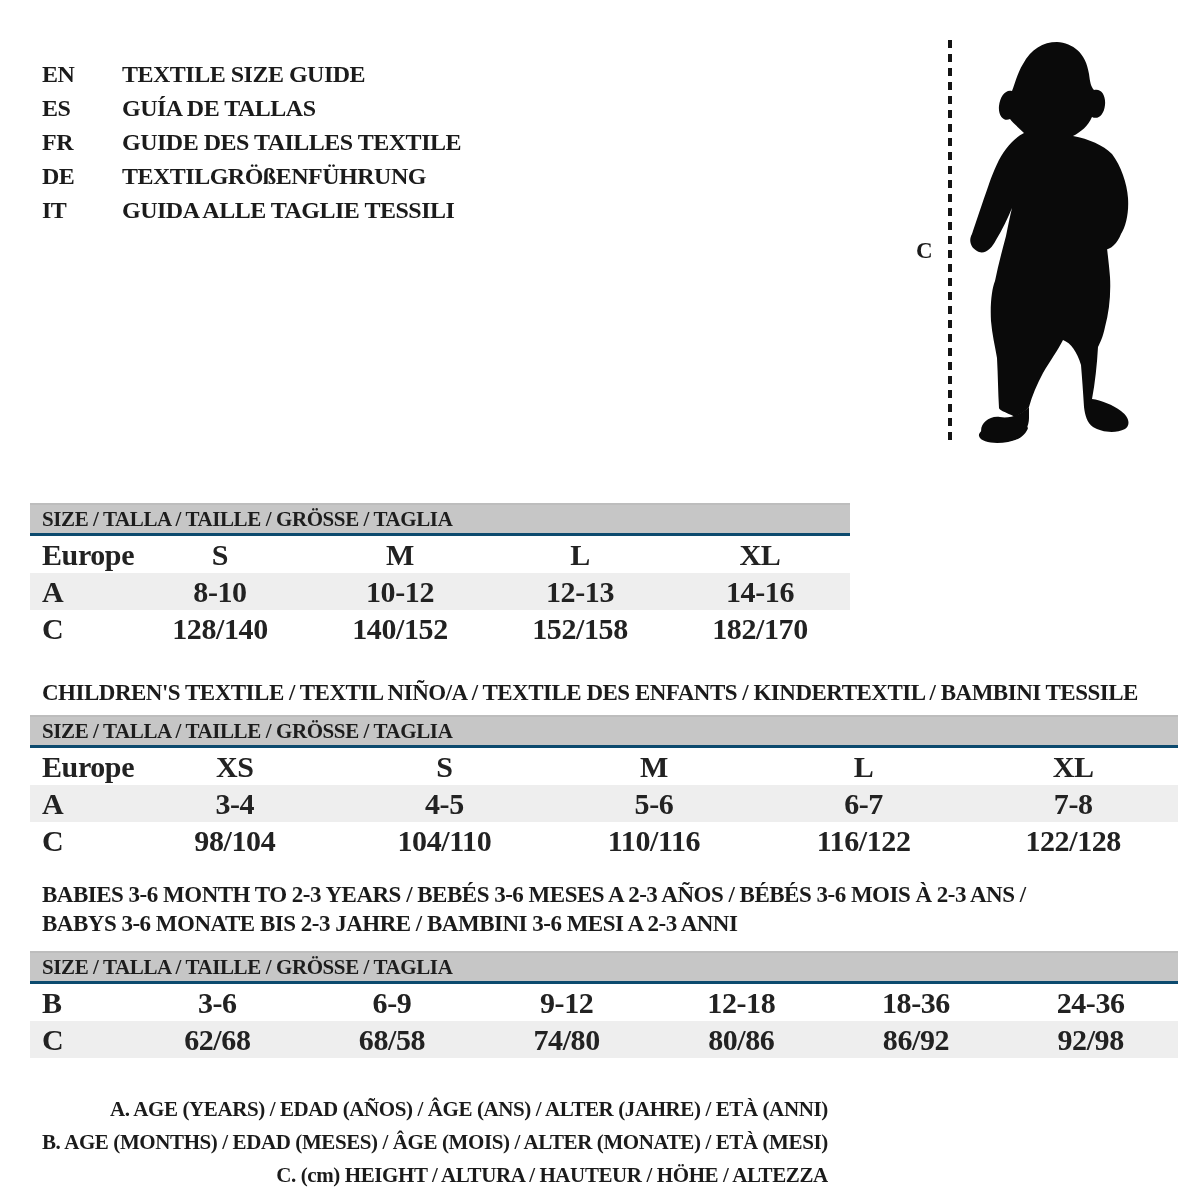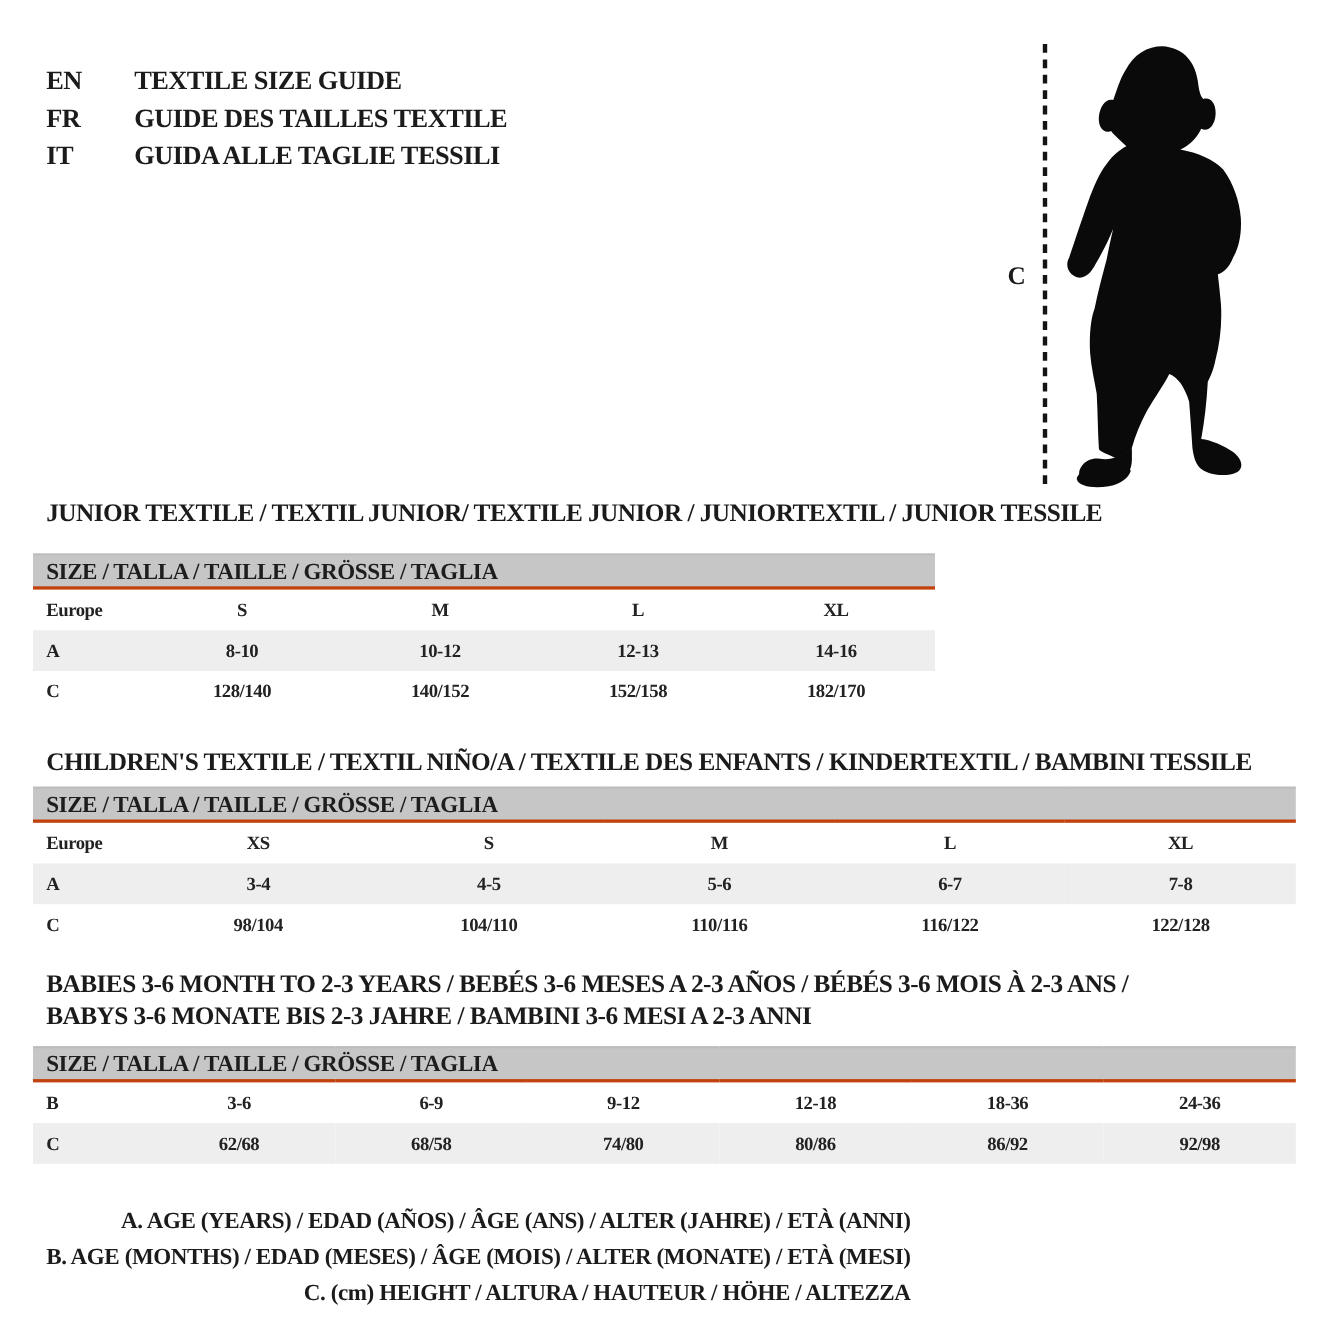--- a/index.html
+++ b/index.html
@@ -21,45 +21,53 @@
   #title-junior{top:430px;}
   #title-children{top:656px;}
   #title-babies{top:856px;line-height:29px;}
   
   table.size-table{position:absolute;border-collapse:collapse;table-layout:fixed;}
   #t-junior{left:30px;top:479px;width:820px;}
   #t-children{left:30px;top:691px;width:1148px;}
   #t-babies{left:30px;top:927px;width:1148px;}
   .size-table td{
     padding:0;height:37px;text-align:center;vertical-align:middle;
-    font-size:17px;font-weight:700;letter-spacing:-0.4px;color:#222;
+    font-size:30px;font-weight:700;letter-spacing:-0.4px;color:#222;
   }
   .size-table td.lbl{text-align:left;padding-left:12px;}
   .size-table tr.band td{
     background:#c6c6c6;height:28px;text-align:left;padding-left:12px;
-    font-size:21px;border-top:2px solid #bdbdbd;border-bottom:3px solid #c2410c;color:#1d1d1d;
+    font-size:21px;border-top:2px solid #bdbdbd;border-bottom:3px solid #0c4a6e;color:#1d1d1d;
   }
   .size-table tr.stripe td{background:#eeeeee;}
   
   .footnotes{position:absolute;left:42px;top:1069px;text-align:right;}
   .footnote{height:33px;line-height:33px;font-size:21px;font-weight:700;letter-spacing:-0.4px;white-space:nowrap;}
 </style>
 </head>
 <body>
 
 <div class="canvas">
 
   <div class="lang-block">
     <div class="lang-row">
       <span class="lang-code">EN</span>
       <span class="lang-label">TEXTILE SIZE GUIDE</span>
     </div>
     <div class="lang-row">
+      <span class="lang-code">ES</span>
+      <span class="lang-label">GUÍA DE TALLAS</span>
+    </div>
+    <div class="lang-row">
       <span class="lang-code">FR</span>
       <span class="lang-label">GUIDE DES TAILLES TEXTILE</span>
+    </div>
+    <div class="lang-row">
+      <span class="lang-code">DE</span>
+      <span class="lang-label">TEXTILGRÖßENFÜHRUNG</span>
     </div>
     <div class="lang-row">
       <span class="lang-code">IT</span>
       <span class="lang-label">GUIDA ALLE TAGLIE TESSILI</span>
     </div>
   </div>
 
   <svg class="fig-line" width="8" height="402">
     <line x1="4" y1="0" x2="4" y2="402" stroke="#141414" stroke-width="4" stroke-dasharray="8 6"></line>
   </svg>
@@ -114,21 +122,20 @@
       C53,47 56,36 61,28
       C69,13 81,6 95,6 Z"></path>
     <path fill="#0a0a0a" d="
       M67,371
       C60,378 48,383 38,381
       C26,379 16,390 20,398
       C25,406 42,408 54,403
       C63,399 67,390 67,382 Z"></path>
   </svg>
 
-  <div class="sec-title" id="title-junior">JUNIOR TEXTILE / TEXTIL JUNIOR/ TEXTILE JUNIOR / JUNIORTEXTIL / JUNIOR TESSILE</div>
   <table class="size-table" id="t-junior">
     <colgroup>
         <col style="width:100px">
         <col>
         <col>
         <col>
         <col>
       </colgroup>
     <tbody>
         <tr class="band">

